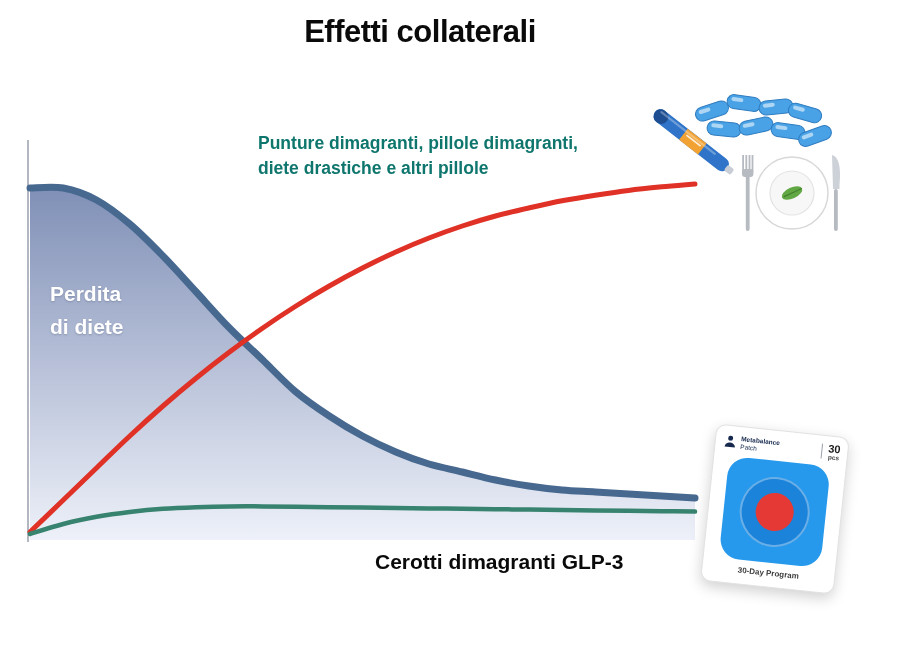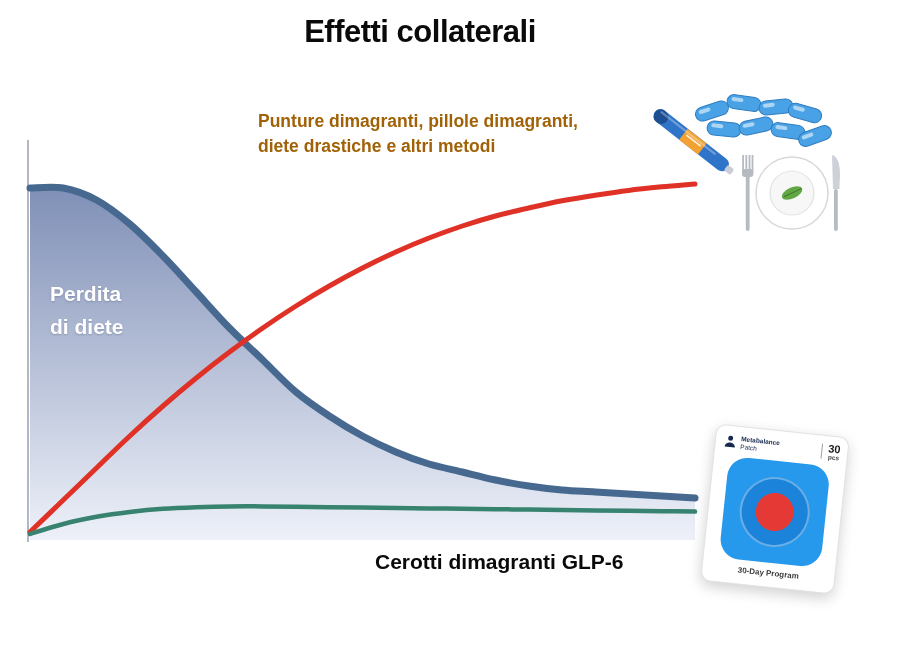--- a/index.html
+++ b/index.html
@@ -6,22 +6,22 @@
   .canvas{
     position:relative;width:900px;height:650px;background:#ffffff;overflow:hidden;
     font-family:"Liberation Sans",sans-serif;color:#000;
   }
   .page-title{
     position:absolute;top:14px;left:0;width:840px;margin:0;text-align:center;
     font-size:31px;font-weight:800;letter-spacing:-0.5px;color:#0a0a0a;
   }
   .chart-svg{position:absolute;left:0;top:0;width:900px;height:650px;}
   .annotation-top{
-    position:absolute;left:258px;top:109px;font-size:17.5px;font-weight:700;
-    line-height:1.45;color:#a16207;
+    position:absolute;left:258px;top:131px;font-size:17.5px;font-weight:700;
+    line-height:1.45;color:#0f766e;
   }
   .area-label{
     position:absolute;left:50px;top:278px;width:114px;text-align:left;
     color:#ffffff;font-size:21px;font-weight:700;line-height:1.55;
     text-shadow:0 1px 2px rgba(40,50,80,0.25);
   }
   .annotation-bottom{
     position:absolute;left:375px;top:550px;font-size:21px;font-weight:700;color:#0a0a0a;
   }
   .illu-top{position:absolute;left:630px;top:93px;width:230px;height:140px;}
@@ -72,24 +72,24 @@
     <path id="curve-green" fill="none" stroke-linecap="round" stroke-linejoin="round" d="M30.0,534.0 C35.5,532.3 52.2,526.9 63.3,524.0 C74.3,521.1 85.4,518.8 96.5,516.8 C107.6,514.8 118.7,513.3 129.8,512.0 C140.8,510.7 151.9,509.6 163.0,508.8 C174.1,508.0 185.2,507.6 196.3,507.2 C207.3,506.8 218.4,506.5 229.5,506.4 C240.6,506.3 251.7,506.3 262.8,506.4 C273.8,506.5 284.9,506.7 296.0,506.8 C307.1,506.9 318.2,507.1 329.3,507.2 C340.3,507.3 351.4,507.5 362.5,507.6 C373.6,507.7 384.7,507.9 395.8,508.0 C406.8,508.1 417.9,508.3 429.0,508.4 C440.1,508.5 451.2,508.7 462.3,508.8 C473.3,508.9 484.4,509.1 495.5,509.2 C506.6,509.3 517.7,509.5 528.8,509.6 C539.8,509.7 550.9,509.9 562.0,510.0 C573.1,510.1 584.2,510.3 595.3,510.4 C606.3,510.5 617.4,510.7 628.5,510.8 C639.6,510.9 650.7,511.1 661.8,511.2 C672.8,511.3 689.5,511.5 695.0,511.6" stroke="#37836f" stroke-width="4.5"></path>
   </svg>
 
   <div class="area-label">
     <div>Perdita</div>
     <div>di diete</div>
   </div>
 
   <div class="annotation-top">
     <div>Punture dimagranti, pillole dimagranti,</div>
-    <div>diete drastiche e altri metodi</div>
+    <div>diete drastiche e altri pillole</div>
   </div>
 
-  <div class="annotation-bottom">Cerotti dimagranti GLP-6</div>
+  <div class="annotation-bottom">Cerotti dimagranti GLP-3</div>
 
   <div class="illu-top">
     <svg width="230" height="140" viewBox="0 0 230 140">
 
       <g transform="translate(25,19) rotate(38)">
         <rect x="0" y="-7" width="92" height="14" rx="7" fill="#2f74c8"></rect>
         <rect x="0" y="-7" width="15" height="14" rx="7" fill="#1d4e91"></rect>
         <rect x="36" y="-7" width="24" height="14" fill="#f2a233"></rect>
         <rect x="39" y="-2" width="18" height="1.6" fill="#ffffff" opacity="0.85"></rect>
         <rect x="90" y="-3.5" width="8" height="7" rx="2" fill="#c9ced6"></rect>

